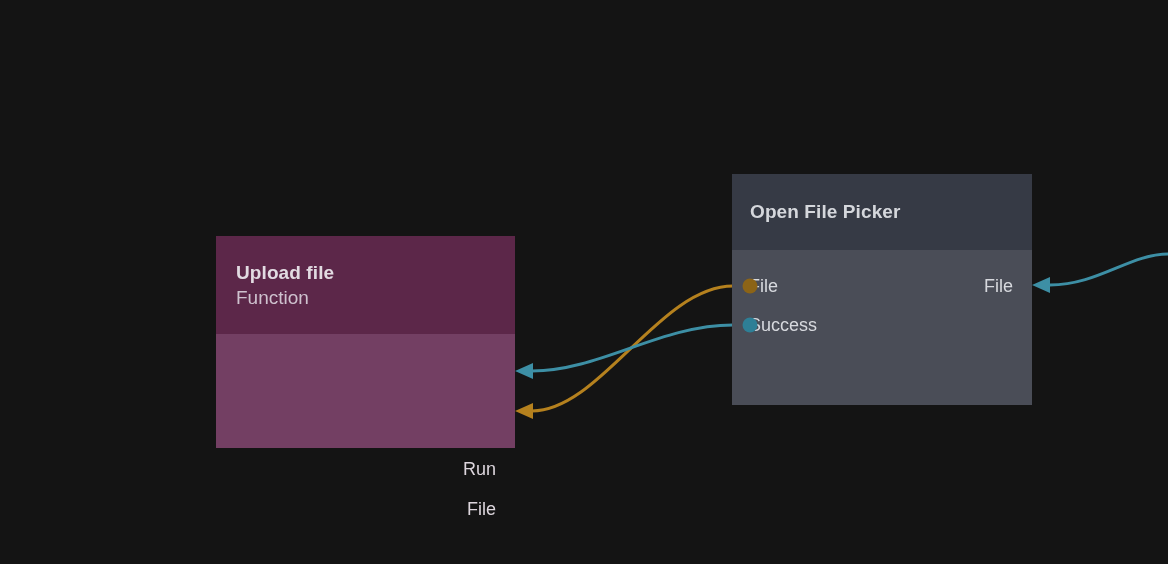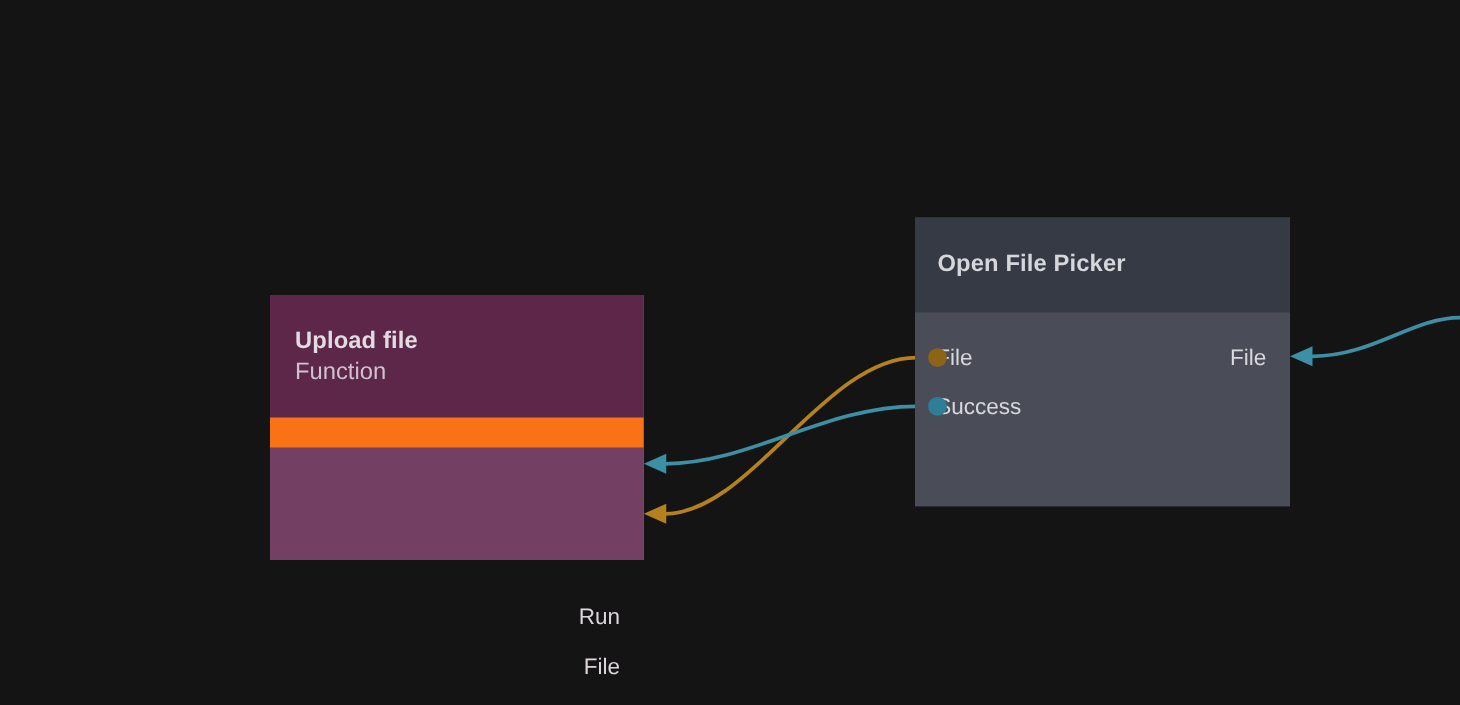--- a/index.html
+++ b/index.html
@@ -71,21 +71,20 @@
     color: #e2dbe2;
     line-height: 24px;
   }
   #node-upload-file .node-subtitle {
     font-size: 19px;
     color: #cfc2cf;
     line-height: 25px;
   }
   #node-upload-file .node-body {
     background: #733f63;
-    margin-top: 24px;
   }
   .port-row-right {
     position: absolute;
     right: 19px;
     display: flex;
     align-items: center;
     justify-content: flex-end;
     height: 22px;
     transform: translateY(-50%);
   }

